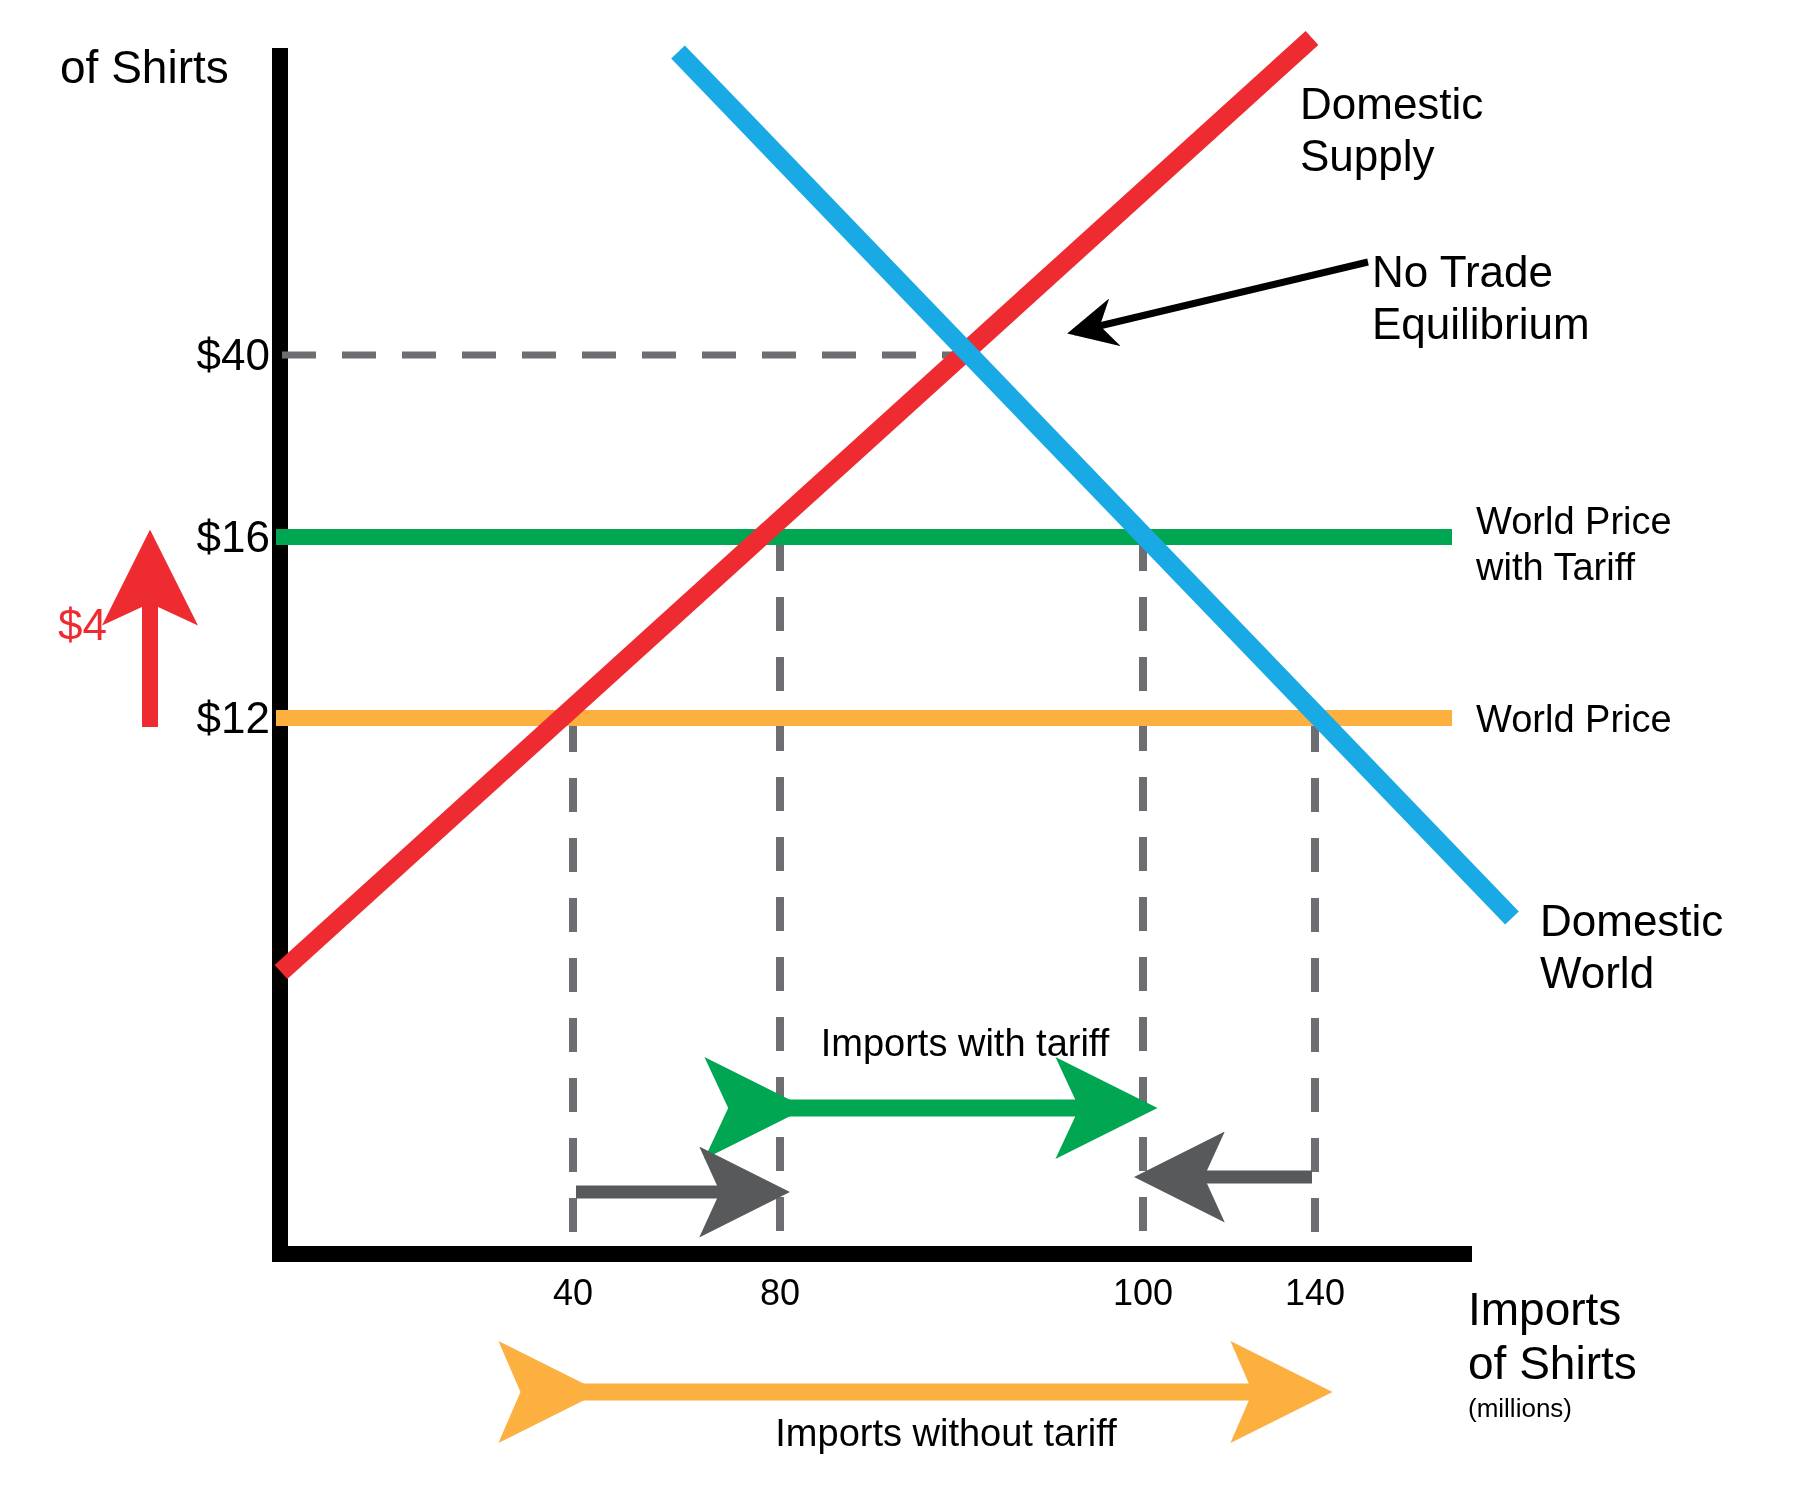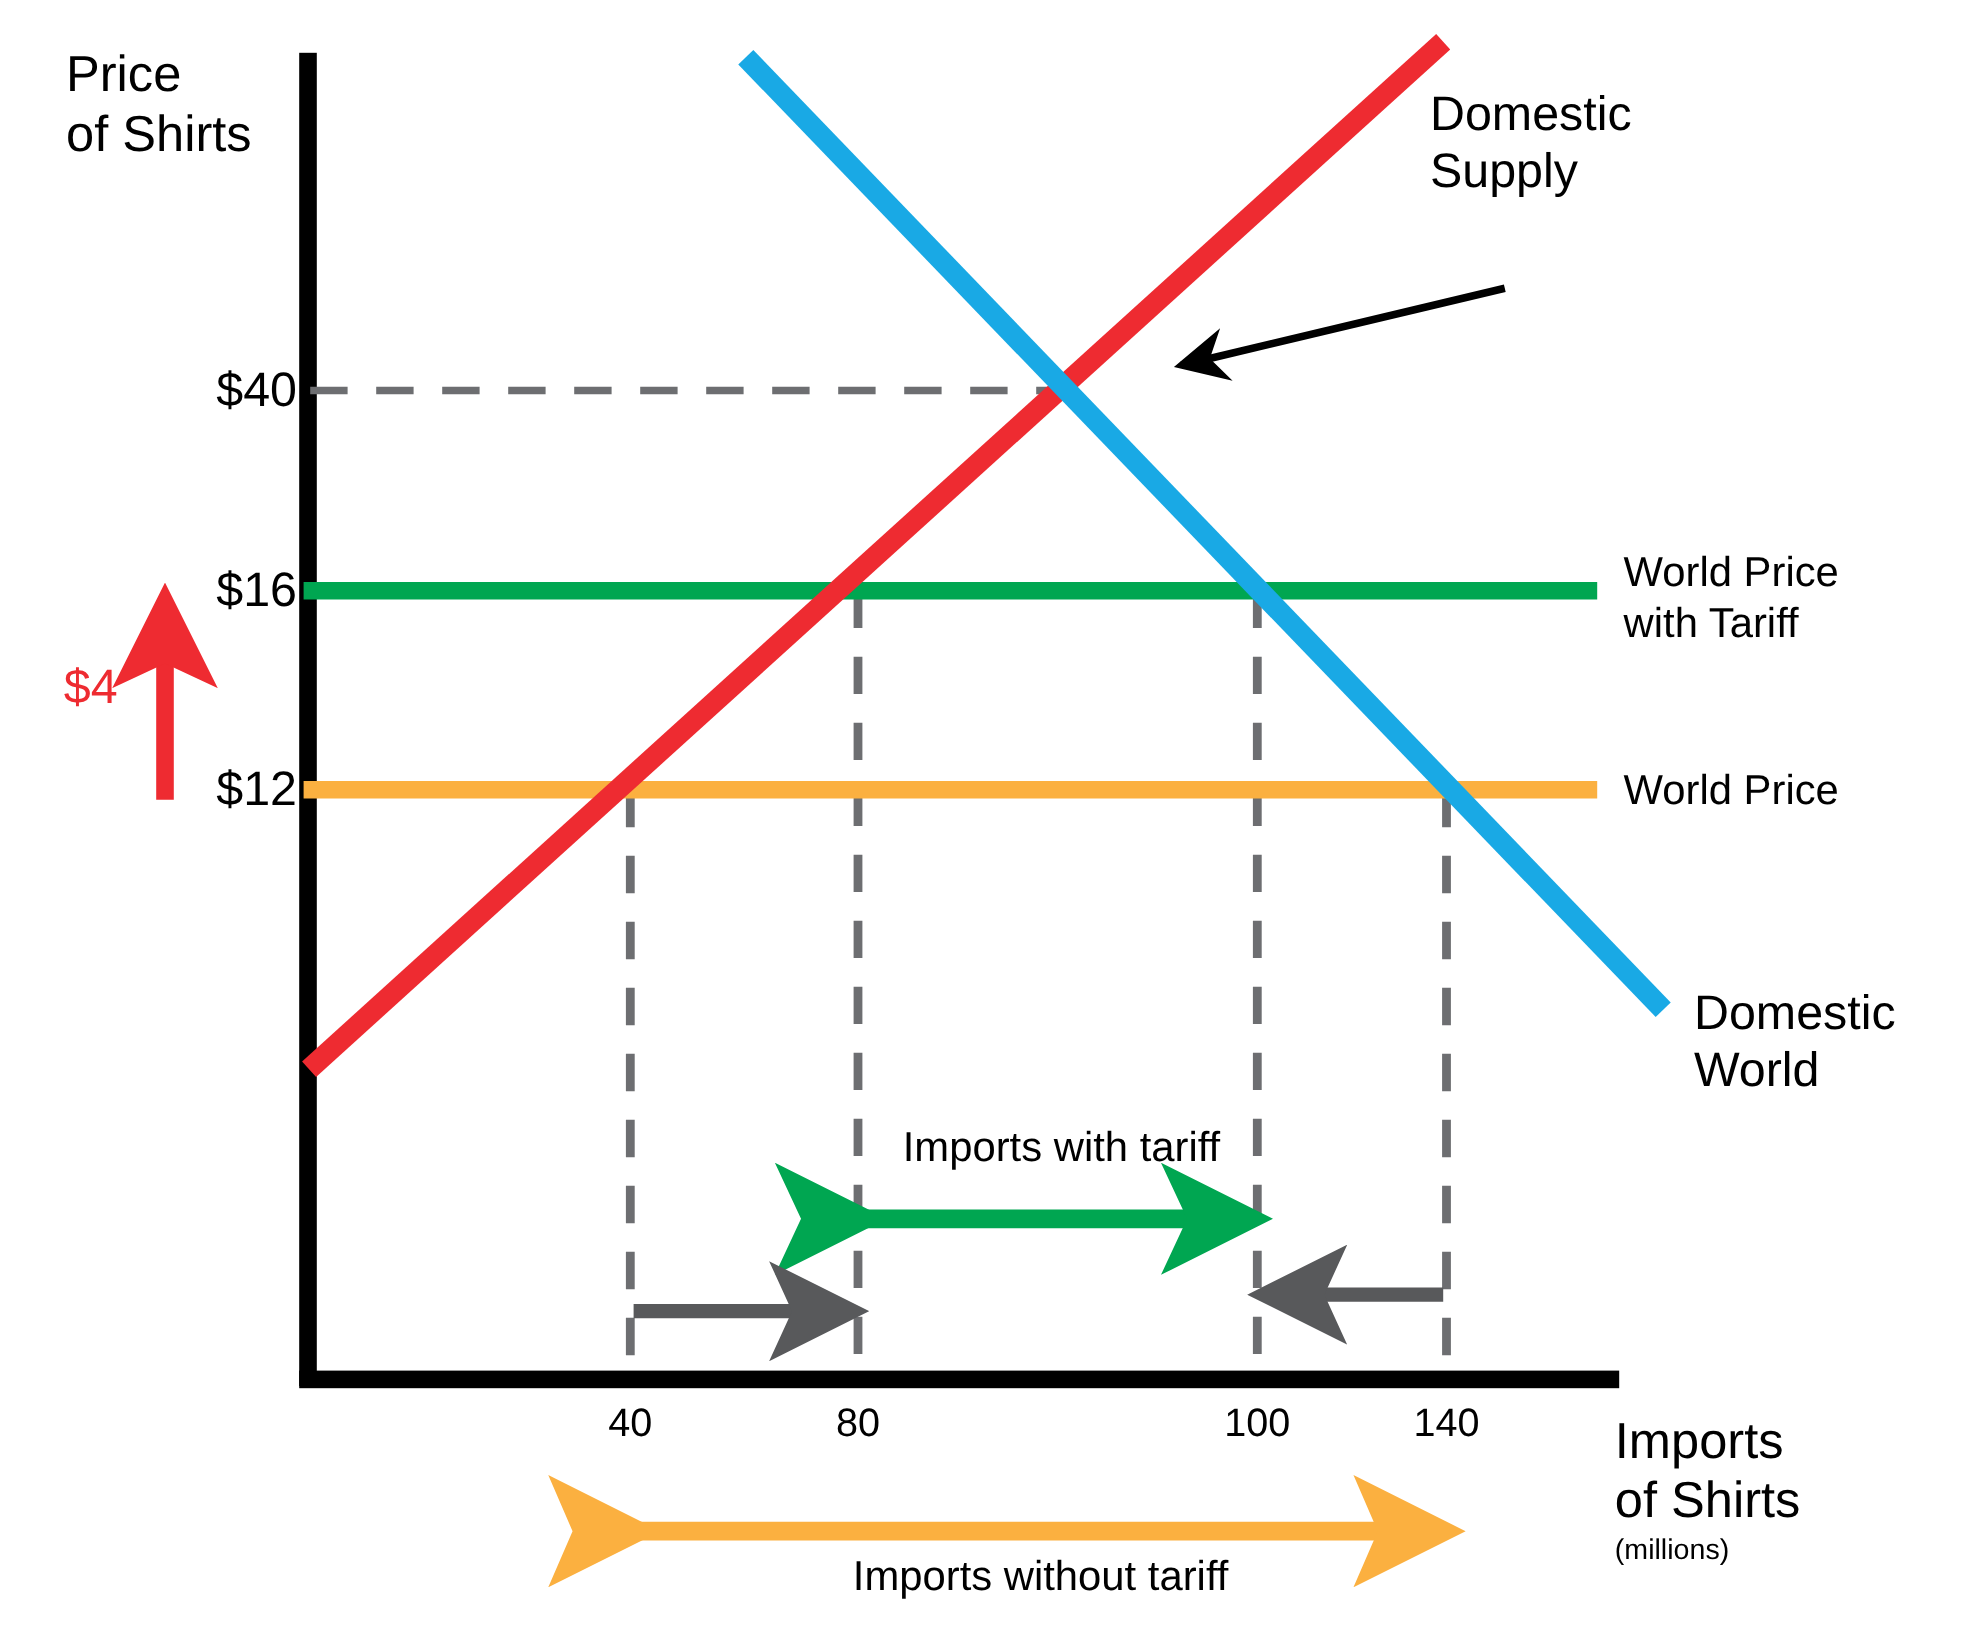--- a/index.html
+++ b/index.html
@@ -24,21 +24,20 @@
 </style>
 </head>
 <body>
 
 <div id="stage">
 
   <div class="axis-y"></div>
   <div class="axis-x"></div>
 
   <div class="ylabel">
-    <div>Price</div>
     <div>of Shirts</div>
   </div>
 
   <div class="xlabel">
     <div>Imports</div>
     <div>of Shirts</div>
     <span class="small">(millions)</span>
   </div>
 
   <div class="tick-y" style="left:130px;top:330px;">$40</div>
@@ -99,20 +98,24 @@
     <line x1="1312" y1="1177" x2="1152" y2="1177" stroke="#58595b" stroke-width="13" marker-end="url(#mk-gray-l)"></line>
 
     <line x1="580" y1="1392" x2="1312" y2="1392" stroke="#fbb040" stroke-width="17" marker-start="url(#mk-orange)" marker-end="url(#mk-orange)"></line>
   </svg>
 
   <div class="annot" style="left:1300px;top:78px;width:260px;">
     <div>Domestic</div>
     <div>Supply</div>
   </div>
 
+  <div class="annot" style="left:1372px;top:246px;width:330px;">
+    <div>No Trade</div>
+    <div>Equilibrium</div>
+  </div>
 
   <div class="annot-md" style="left:1476px;top:498px;width:300px;">
     <div>World Price</div>
     <div>with Tariff</div>
   </div>
 
   <div class="annot-md" style="left:1476px;top:696px;width:300px;">World Price</div>
 
   <div class="annot" style="left:1540px;top:895px;width:260px;">
     <div>Domestic</div>

